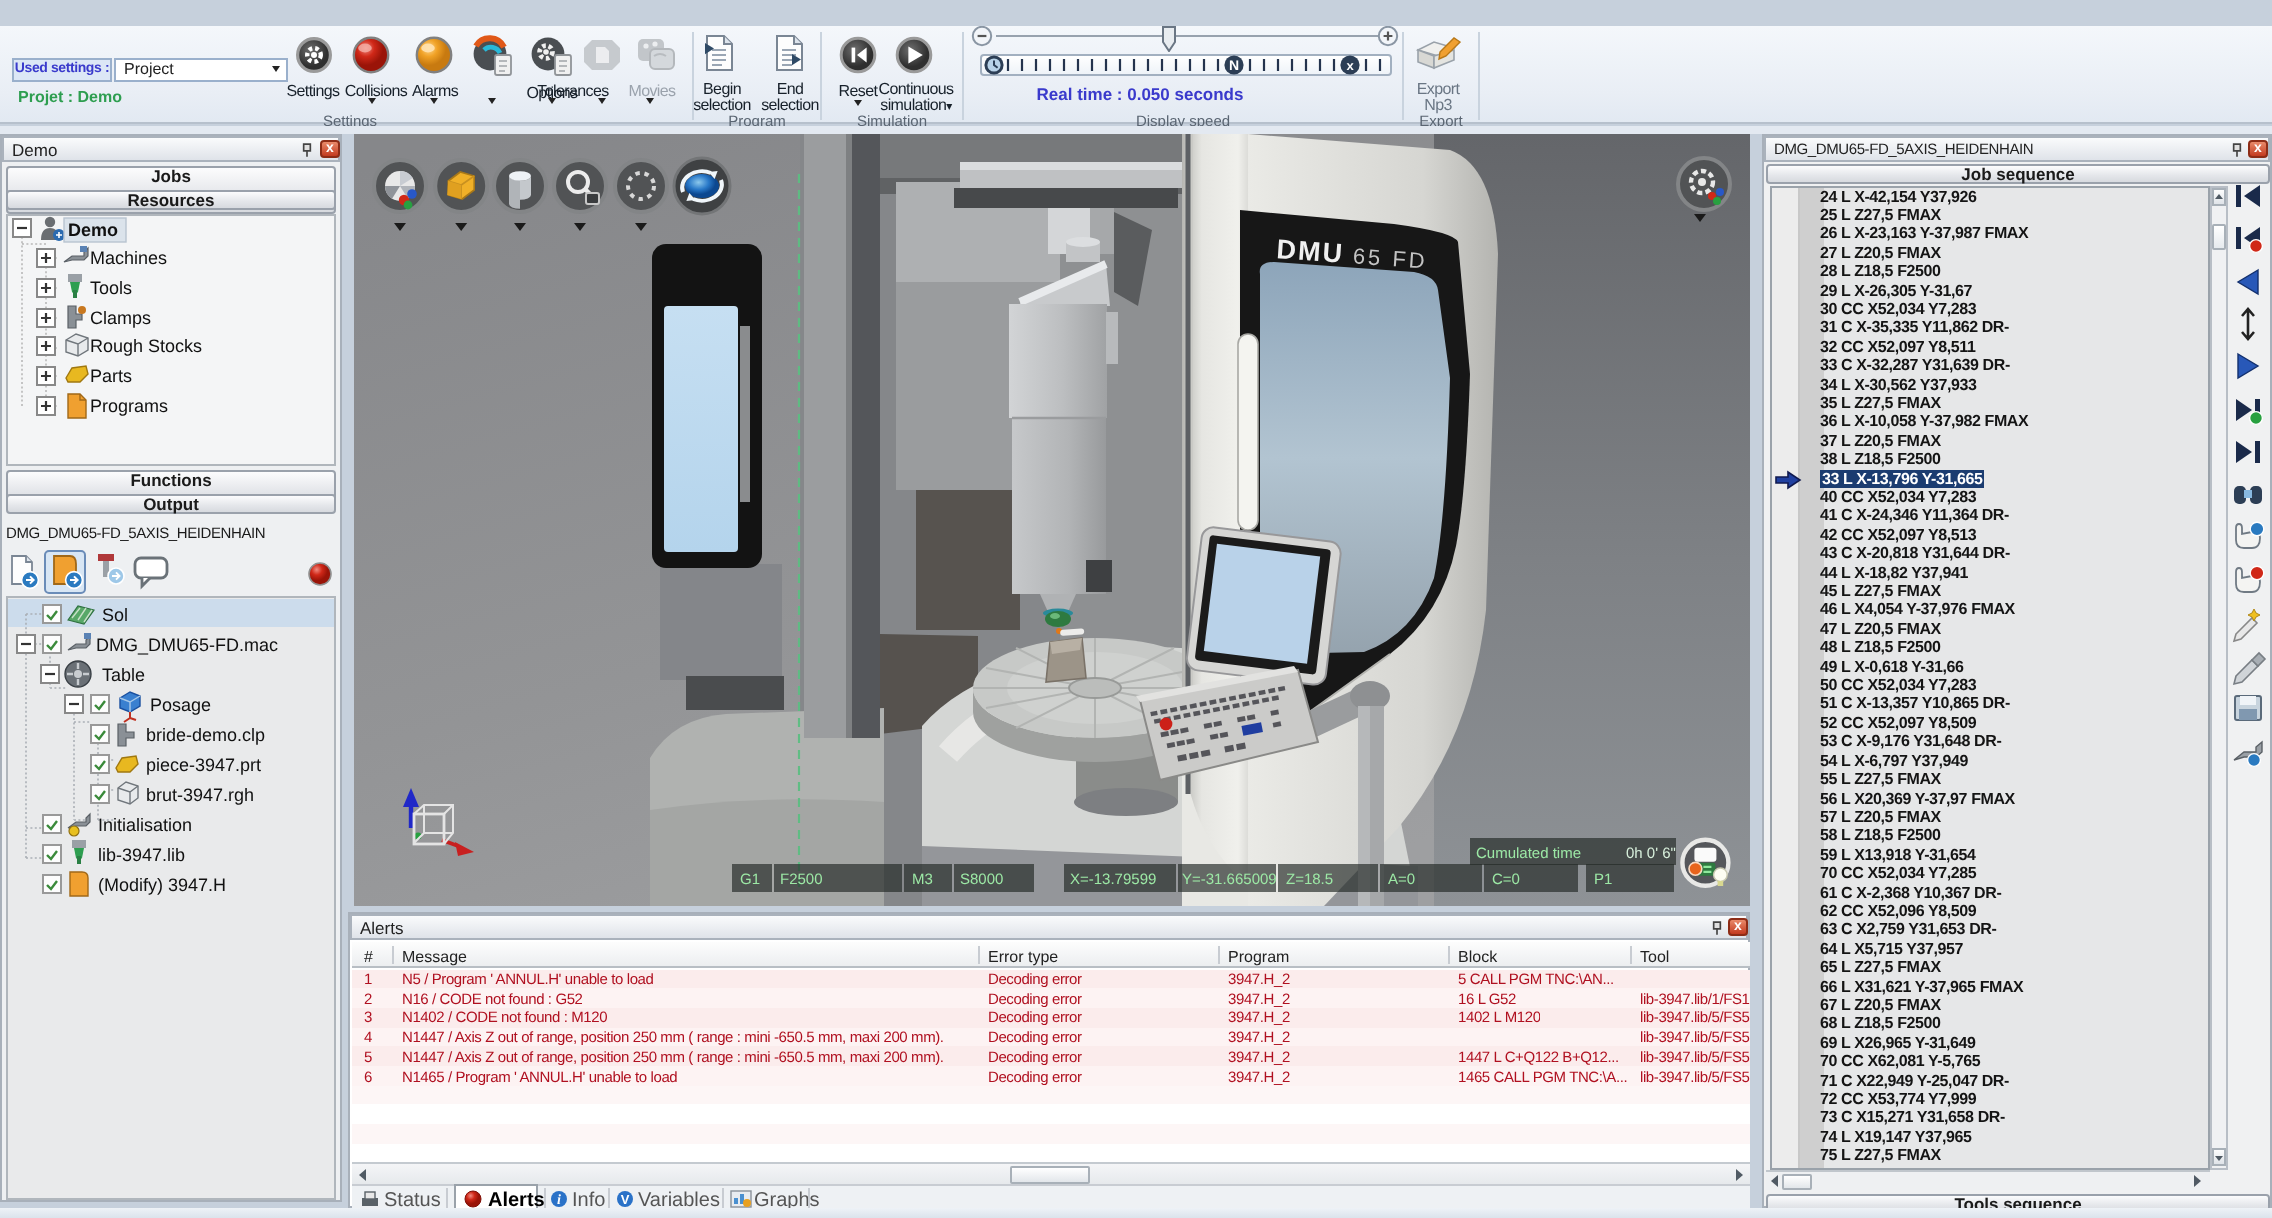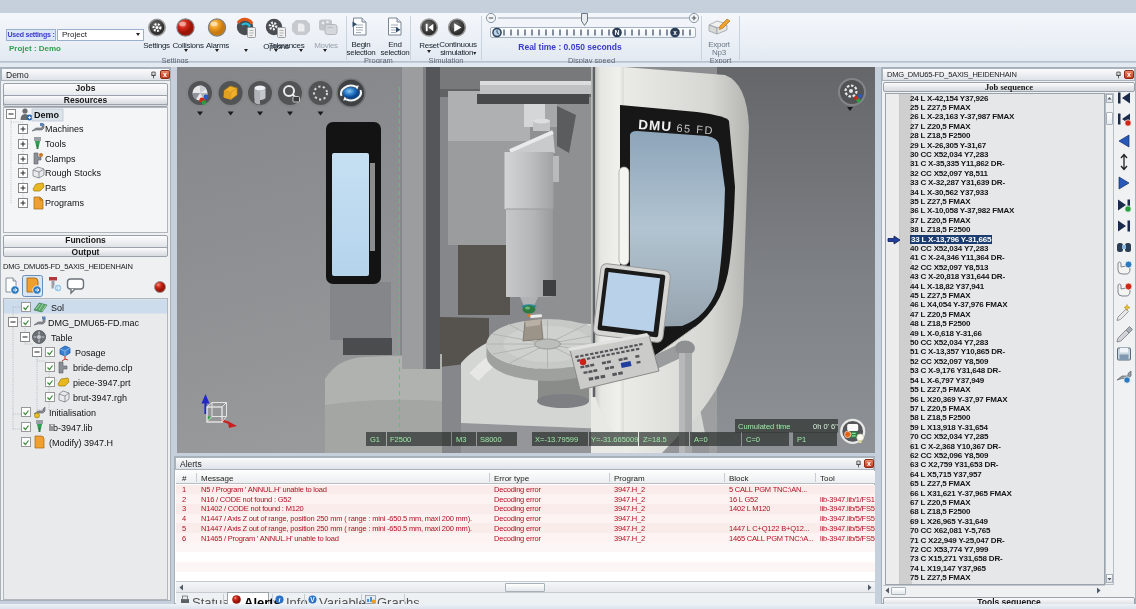--- a/index.html
+++ b/index.html
@@ -20,21 +20,21 @@
 
 .ptitle{position:absolute;height:13px;background:linear-gradient(#fafbfc,#dfe3e9);border:1px solid #aab2bc;font-size:8.5px;color:#222;line-height:12px;padding-left:4px;}
 .hbar{position:absolute;background:linear-gradient(#fcfcfd,#e4e6ea 60%,#d7dadf);border:1px solid #9aa1ab;border-radius:2px;font-size:8.5px;font-weight:bold;color:#1a1a1a;text-align:center;}
 .pin{position:absolute;width:5px;height:8px;}
 .gline{height:9.42px;line-height:9.5px;}
 .gsel{background:#1b3c70;color:#fff;padding:0 1px;}
 .arow{position:absolute;left:1px;width:699px;height:9.7px;font-size:7.5px;color:#b01020;letter-spacing:-0.2px;}
 .arow span{position:absolute;top:0.5px;white-space:nowrap;overflow:hidden;}
 .vline{position:absolute;top:2px;width:1px;height:9px;background:#c8ccd2;}
 .cline{position:absolute;top:0;width:1px;height:96px;background:#e4dada;}
-.btab{position:absolute;top:2px;font-size:13px;color:#555;}
+.btab{position:absolute;top:2px;font-size:10px;color:#555;}
 .closebox{position:absolute;width:10px;height:9px;background:linear-gradient(#e98a6a,#c33a1f);border:1px solid #8d2c16;border-radius:2px;color:#fff;font-size:7px;line-height:8px;text-align:center;font-weight:bold;}
 </style></head>
 <body>
 <div id="app">
 
 
 <div id="ribbon">
   <div class="abs" style="left:6px;top:16px;width:50px;height:12px;background:#dce7f6;border:1px solid #9ab0cc;font-size:7px;font-weight:bold;color:#3a3acc;line-height:10px;text-align:center;white-space:nowrap;letter-spacing:-0.2px;">Used settings :</div>
   <div class="abs" style="left:57px;top:16px;width:87px;height:12px;background:#fff;border:1px solid #9ab0cc;font-size:8px;color:#222;line-height:10px;padding-left:4px;">Project</div>
   <div class="dropcaret" style="left:136px;top:20px;"></div>
@@ -840,21 +840,21 @@
         <i class="vline" style="left:228px;height:10px;top:1px;"></i>
   </div>
 </div>
 
 <div id="rightpanel" class="abs" style="left:881px;top:67px;width:255px;height:537px;background:#f0f1f2;border:1px solid #a8b0ba;">
   <div class="ptitle" style="left:0;top:0;width:253px;font-size:7.5px;letter-spacing:-0.2px;">DMG_DMU65-FD_5AXIS_HEIDENHAIN</div>
   <svg class="pin" style="left:234px;top:2.5px;" width="6" height="9" viewBox="0 0 6 9">
         <path d="M1,1 h4 v4 h-4 Z M0.5,5 h5 M3,5 v3.5" stroke="#444" stroke-width="1" fill="#e0e0e0"></path>
       </svg>
   <div class="closebox" style="left:242px;top:2px;">x</div>
-  <div class="hbar" style="left:1px;top:14px;width:252px;height:10px;line-height:9px;font-family:Liberation Serif, serif;">Job sequence</div>
+  <div class="hbar" style="left:1px;top:14px;width:252px;height:10px;line-height:9px;">Job sequence</div>
 
   <div class="abs" style="left:3px;top:25px;width:220px;height:492px;background:#e6e7e8;border:1px solid #9aa2aa;"></div>
   <div class="abs" style="left:4px;top:26px;width:14px;height:490px;background:#ececec;border-right:1px solid #c8c8c8;"></div>
   <div class="abs" style="left:18px;top:26px;width:12px;height:490px;background:#cfcfcf;"></div>
   <div id="gcol" class="abs" style="left:28px;top:25.5px;width:180px;height:490px;font-size:8px;font-weight:bold;color:#141414;letter-spacing:-0.2px;white-space:nowrap;">
 <div class="gline">24 L X-42,154 Y37,926</div>
 <div class="gline">25 L Z27,5 FMAX</div>
 <div class="gline">26 L X-23,163 Y-37,987 FMAX</div>
 <div class="gline">27 L Z20,5 FMAX</div>
 <div class="gline">28 L Z18,5 F2500</div>

